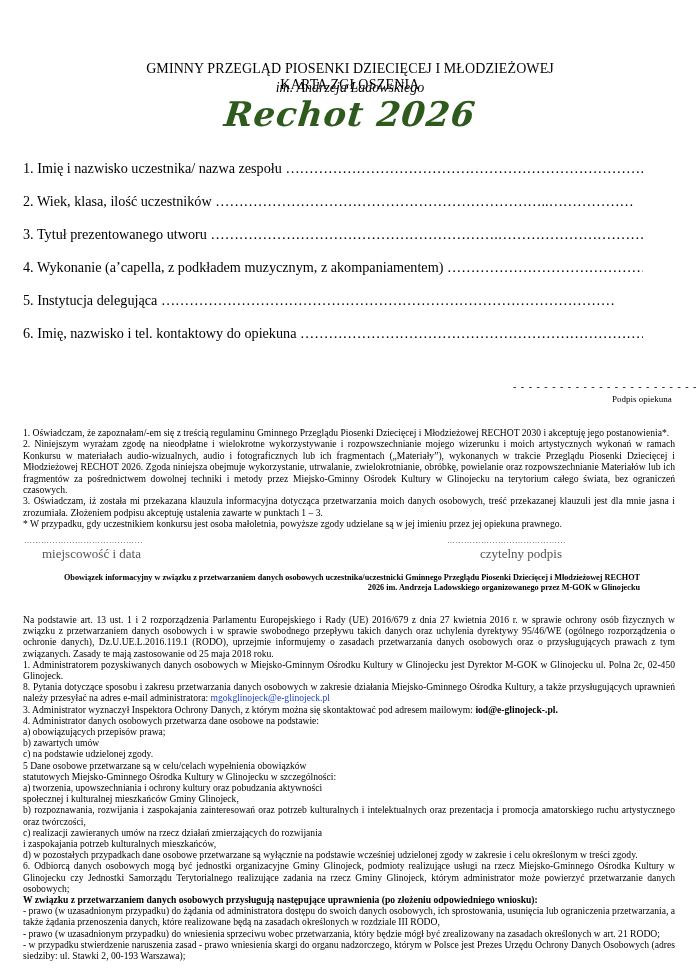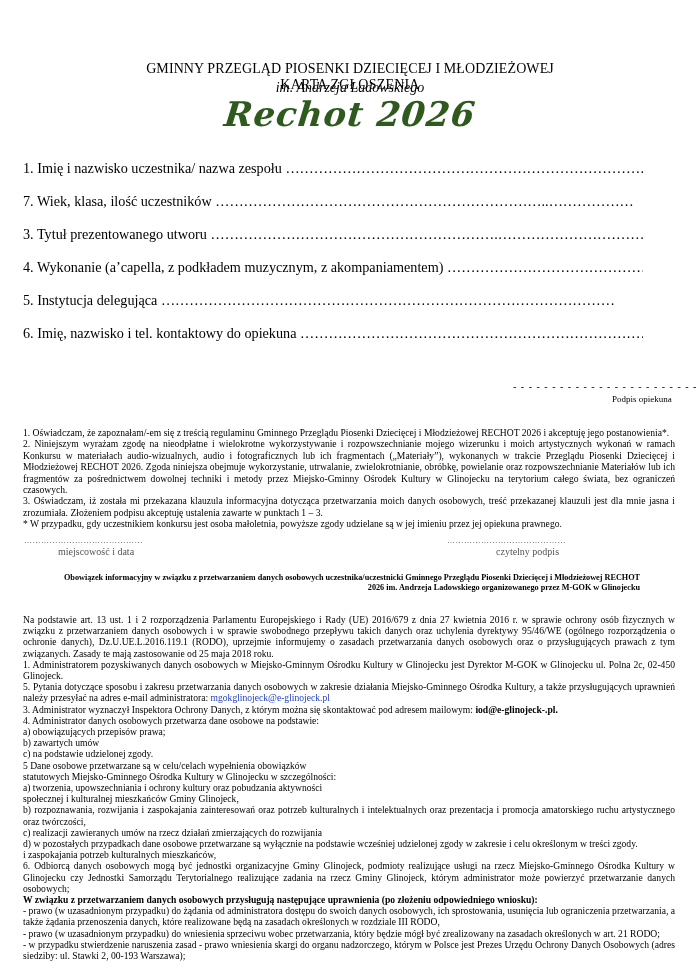--- a/index.html
+++ b/index.html
@@ -9,21 +9,21 @@
     .h1 { top:45px; font-size:14px; letter-spacing:0.2px;margin-top:32px; }
     .h2 { top:61px; font-size:14px; letter-spacing:0.1px; }
     .h3 { top:80px; font-size:14px; font-style:italic; }
     .logo { top:94px; font-size:34px; font-style:italic; font-weight:bold; color:#2f5a1e; font-family:"DejaVu Serif", serif; letter-spacing:1px; transform:skewX(-6deg); }
     .field { left:23px; width:620px; font-size:14.2px; white-space:nowrap; overflow:hidden; }
     .sigline { font-size:10px; letter-spacing:1px; white-space:nowrap; }
     .siglabel { font-size:9px;text-align:right; }
     .consent { left:23px; width:652px; font-size:9.6px; line-height:11.4px; text-align:justify; }
     .consent p { margin:0; }
     .small-sig { font-size:8px; letter-spacing:0.5px; color:#333; white-space:nowrap; }
-    .small-lbl { font-size:10px; color:#555;margin-left:16px; }
+    .small-lbl { font-size:13px; color:#555; }
     .info-title { top:573px; left:60px; width:580px; text-align:right; font-size:8.2px; font-weight:bold; line-height:10px; }
     .info { left:23px; width:652px; font-size:9.6px; line-height:11.2px; text-align:justify; }
     .info p { margin:0; }
     .link { color:#1f3fbf;margin-top:32px; }
     .bold { font-weight:bold; }
   </style>
 </head>
 <body>
 
 <div>
@@ -31,21 +31,21 @@
   <div class="abs center h1">KARTA ZGŁOSZENIA</div>
   <div class="abs center h2">GMINNY PRZEGLĄD PIOSENKI DZIECIĘCEJ I MŁODZIEŻOWEJ</div>
   <div class="abs center h3">im. Andrzeja Ladowskiego</div>
   <div class="abs center logo">Rechot 2026</div>
 
   <div class="abs field" style="top:160px;">
     <span>1. Imię i nazwisko uczestnika/ nazwa zespołu</span>
     <span>……………………………………………………………………………</span>
   </div>
   <div class="abs field" style="top:193px;">
-    <span>7. Wiek, klasa, ilość uczestników</span>
+    <span>2. Wiek, klasa, ilość uczestników</span>
     <span>……………………………………………………………..………………</span>
   </div>
   <div class="abs field" style="top:226px;">
     <span>3. Tytuł prezentowanego utworu</span>
     <span>…………………………………………………….……………………………</span>
   </div>
   <div class="abs field" style="top:259px;">
     <span>4. Wykonanie (a’capella, z podkładem muzycznym, z akompaniamentem)</span>
     <span>…………………………………………</span>
   </div>
@@ -55,50 +55,50 @@
   </div>
   <div class="abs field" style="top:325px;">
     <span>6. Imię, nazwisko i tel. kontaktowy do opiekuna</span>
     <span>…………………………………………………………………</span>
   </div>
 
   <div class="abs sigline" style="top:381px; left:513px;">- - - - - - - - - - - - - - - - - - - - - - - - -</div>
   <div class="abs siglabel" style="top:394px; left:612px;">Podpis opiekuna</div>
 
   <div class="abs consent" style="top:427px;">
-    <p>1. Oświadczam, że zapoznałam/-em się z treścią regulaminu Gminnego Przeglądu Piosenki Dziecięcej i Młodzieżowej RECHOT 2026 i akceptuję jego postanowienia*.</p>
+    <p>1. Oświadczam, że zapoznałam/-em się z treścią regulaminu Gminnego Przeglądu Piosenki Dziecięcej i Młodzieżowej RECHOT 2030 i akceptuję jego postanowienia*.</p>
     <p>2. Niniejszym wyrażam zgodę na nieodpłatne i wielokrotne wykorzystywanie i rozpowszechnianie mojego wizerunku i moich artystycznych wykonań w ramach Konkursu w materiałach audio-wizualnych, audio i fotograficznych lub ich fragmentach („Materiały”), wykonanych w trakcie Przeglądu Piosenki Dziecięcej i Młodzieżowej RECHOT 2026. Zgoda niniejsza obejmuje wykorzystanie, utrwalanie, zwielokrotnianie, obróbkę, powielanie oraz rozpowszechnianie Materiałów lub ich fragmentów za pośrednictwem dowolnej techniki i metody przez Miejsko-Gminny Ośrodek Kultury w Glinojecku na terytorium całego świata, bez ograniczeń czasowych.</p>
     <p>3. Oświadczam, iż została mi przekazana klauzula informacyjna dotycząca przetwarzania moich danych osobowych, treść przekazanej klauzuli jest dla mnie jasna i zrozumiała. Złożeniem podpisu akceptuję ustalenia zawarte w punktach 1 – 3.</p>
     <p>* W przypadku, gdy uczestnikiem konkursu jest osoba małoletnia, powyższe zgody udzielane są w jej imieniu przez jej opiekuna prawnego.</p>
   </div>
 
   <div class="abs small-sig" style="top:536px; left:24px;">……………………………………</div>
   <div class="abs small-lbl" style="top:546px; left:42px;">miejscowość i data</div>
   <div class="abs small-sig" style="top:536px; left:447px;">……………………………………</div>
   <div class="abs small-lbl" style="top:546px; left:480px;">czytelny podpis</div>
 
   <div class="abs info-title">Obowiązek informacyjny w związku z przetwarzaniem danych osobowych uczestnika/uczestnicki Gminnego Przeglądu Piosenki Dziecięcej i Młodzieżowej RECHOT 2026 im. Andrzeja Ladowskiego organizowanego przez M-GOK w Glinojecku</div>
 
   <div class="abs info" style="top:614px;">
     <p>Na podstawie art. 13 ust. 1 i 2 rozporządzenia Parlamentu Europejskiego i Rady (UE) 2016/679 z dnia 27 kwietnia 2016 r. w sprawie ochrony osób fizycznych w związku z przetwarzaniem danych osobowych i w sprawie swobodnego przepływu takich danych oraz uchylenia dyrektywy 95/46/WE (ogólnego rozporządzenia o ochronie danych), Dz.U.UE.L.2016.119.1 (RODO), uprzejmie informujemy o zasadach przetwarzania danych osobowych oraz o przysługujących prawach z tym związanych. Zasady te mają zastosowanie od 25 maja 2018 roku.</p>
     <p>1. Administratorem pozyskiwanych danych osobowych w Miejsko-Gminnym Ośrodku Kultury w Glinojecku jest Dyrektor M-GOK w Glinojecku ul. Polna 2c, 02-450 Glinojeck.</p>
-    <p><span>5. Pytania dotyczące sposobu i zakresu przetwarzania danych osobowych w zakresie działania Miejsko-Gminnego Ośrodka Kultury, a także przysługujących uprawnień należy przesyłać na adres e-mail administratora: </span><span class="link">mgokglinojeck@e-glinojeck.pl</span></p>
+    <p><span>8. Pytania dotyczące sposobu i zakresu przetwarzania danych osobowych w zakresie działania Miejsko-Gminnego Ośrodka Kultury, a także przysługujących uprawnień należy przesyłać na adres e-mail administratora: </span><span class="link">mgokglinojeck@e-glinojeck.pl</span></p>
     <p><span>3. Administrator wyznaczył Inspektora Ochrony Danych, z którym można się skontaktować pod adresem mailowym: </span><span class="bold">iod@e-glinojeck-.pl.</span></p>
     <p>4. Administrator danych osobowych przetwarza dane osobowe na podstawie:</p>
     <p>a) obowiązujących przepisów prawa;</p>
     <p>b) zawartych umów</p>
     <p>c) na podstawie udzielonej zgody.</p>
     <p>5  Dane osobowe przetwarzane są w celu/celach wypełnienia obowiązków</p>
     <p>statutowych Miejsko-Gminnego Ośrodka Kultury w Glinojecku w szczególności:</p>
     <p>a) tworzenia, upowszechniania i ochrony kultury oraz pobudzania aktywności</p>
     <p>społecznej i kulturalnej mieszkańców Gminy Glinojeck,</p>
     <p>b) rozpoznawania, rozwijania i zaspokajania zainteresowań oraz potrzeb kulturalnych i intelektualnych oraz prezentacja i promocja amatorskiego ruchu artystycznego oraz twórczości,</p>
     <p>c) realizacji zawieranych umów na rzecz działań zmierzających do rozwijania</p>
+    <p>i zaspokajania potrzeb kulturalnych mieszkańców,</p>
     <p>d) w pozostałych przypadkach dane osobowe przetwarzane są wyłącznie na podstawie wcześniej udzielonej zgody w zakresie i celu określonym w treści zgody.</p>
-    <p>i zaspokajania potrzeb kulturalnych mieszkańców,</p>
     <p>6.  Odbiorcą danych osobowych mogą być jednostki organizacyjne Gminy Glinojeck, podmioty realizujące usługi na rzecz Miejsko-Gminnego Ośrodka Kultury w Glinojecku czy Jednostki Samorządu Terytorialnego realizujące zadania na rzecz Gminy Glinojeck, którym administrator może powierzyć przetwarzanie danych osobowych;</p>
     <p class="bold">W związku z przetwarzaniem danych osobowych przysługują następujące uprawnienia (po złożeniu odpowiedniego wniosku):</p>
     <p>-   prawo (w uzasadnionym przypadku) do żądania od administratora dostępu do swoich danych osobowych, ich sprostowania, usunięcia lub ograniczenia przetwarzania, a także żądania przenoszenia danych, które realizowane będą na zasadach określonych w rozdziale III RODO,</p>
     <p>-  prawo (w uzasadnionym przypadku) do wniesienia sprzeciwu wobec przetwarzania, który będzie mógł być zrealizowany na zasadach określonych   w art. 21 RODO;</p>
     <p>-  w przypadku stwierdzenie naruszenia zasad - prawo wniesienia skargi do organu nadzorczego, którym w Polsce jest Prezes Urzędu Ochrony Danych Osobowych (adres siedziby: ul. Stawki 2, 00-193 Warszawa);</p>
   </div>
 
 </div>
 
 </body></html>

